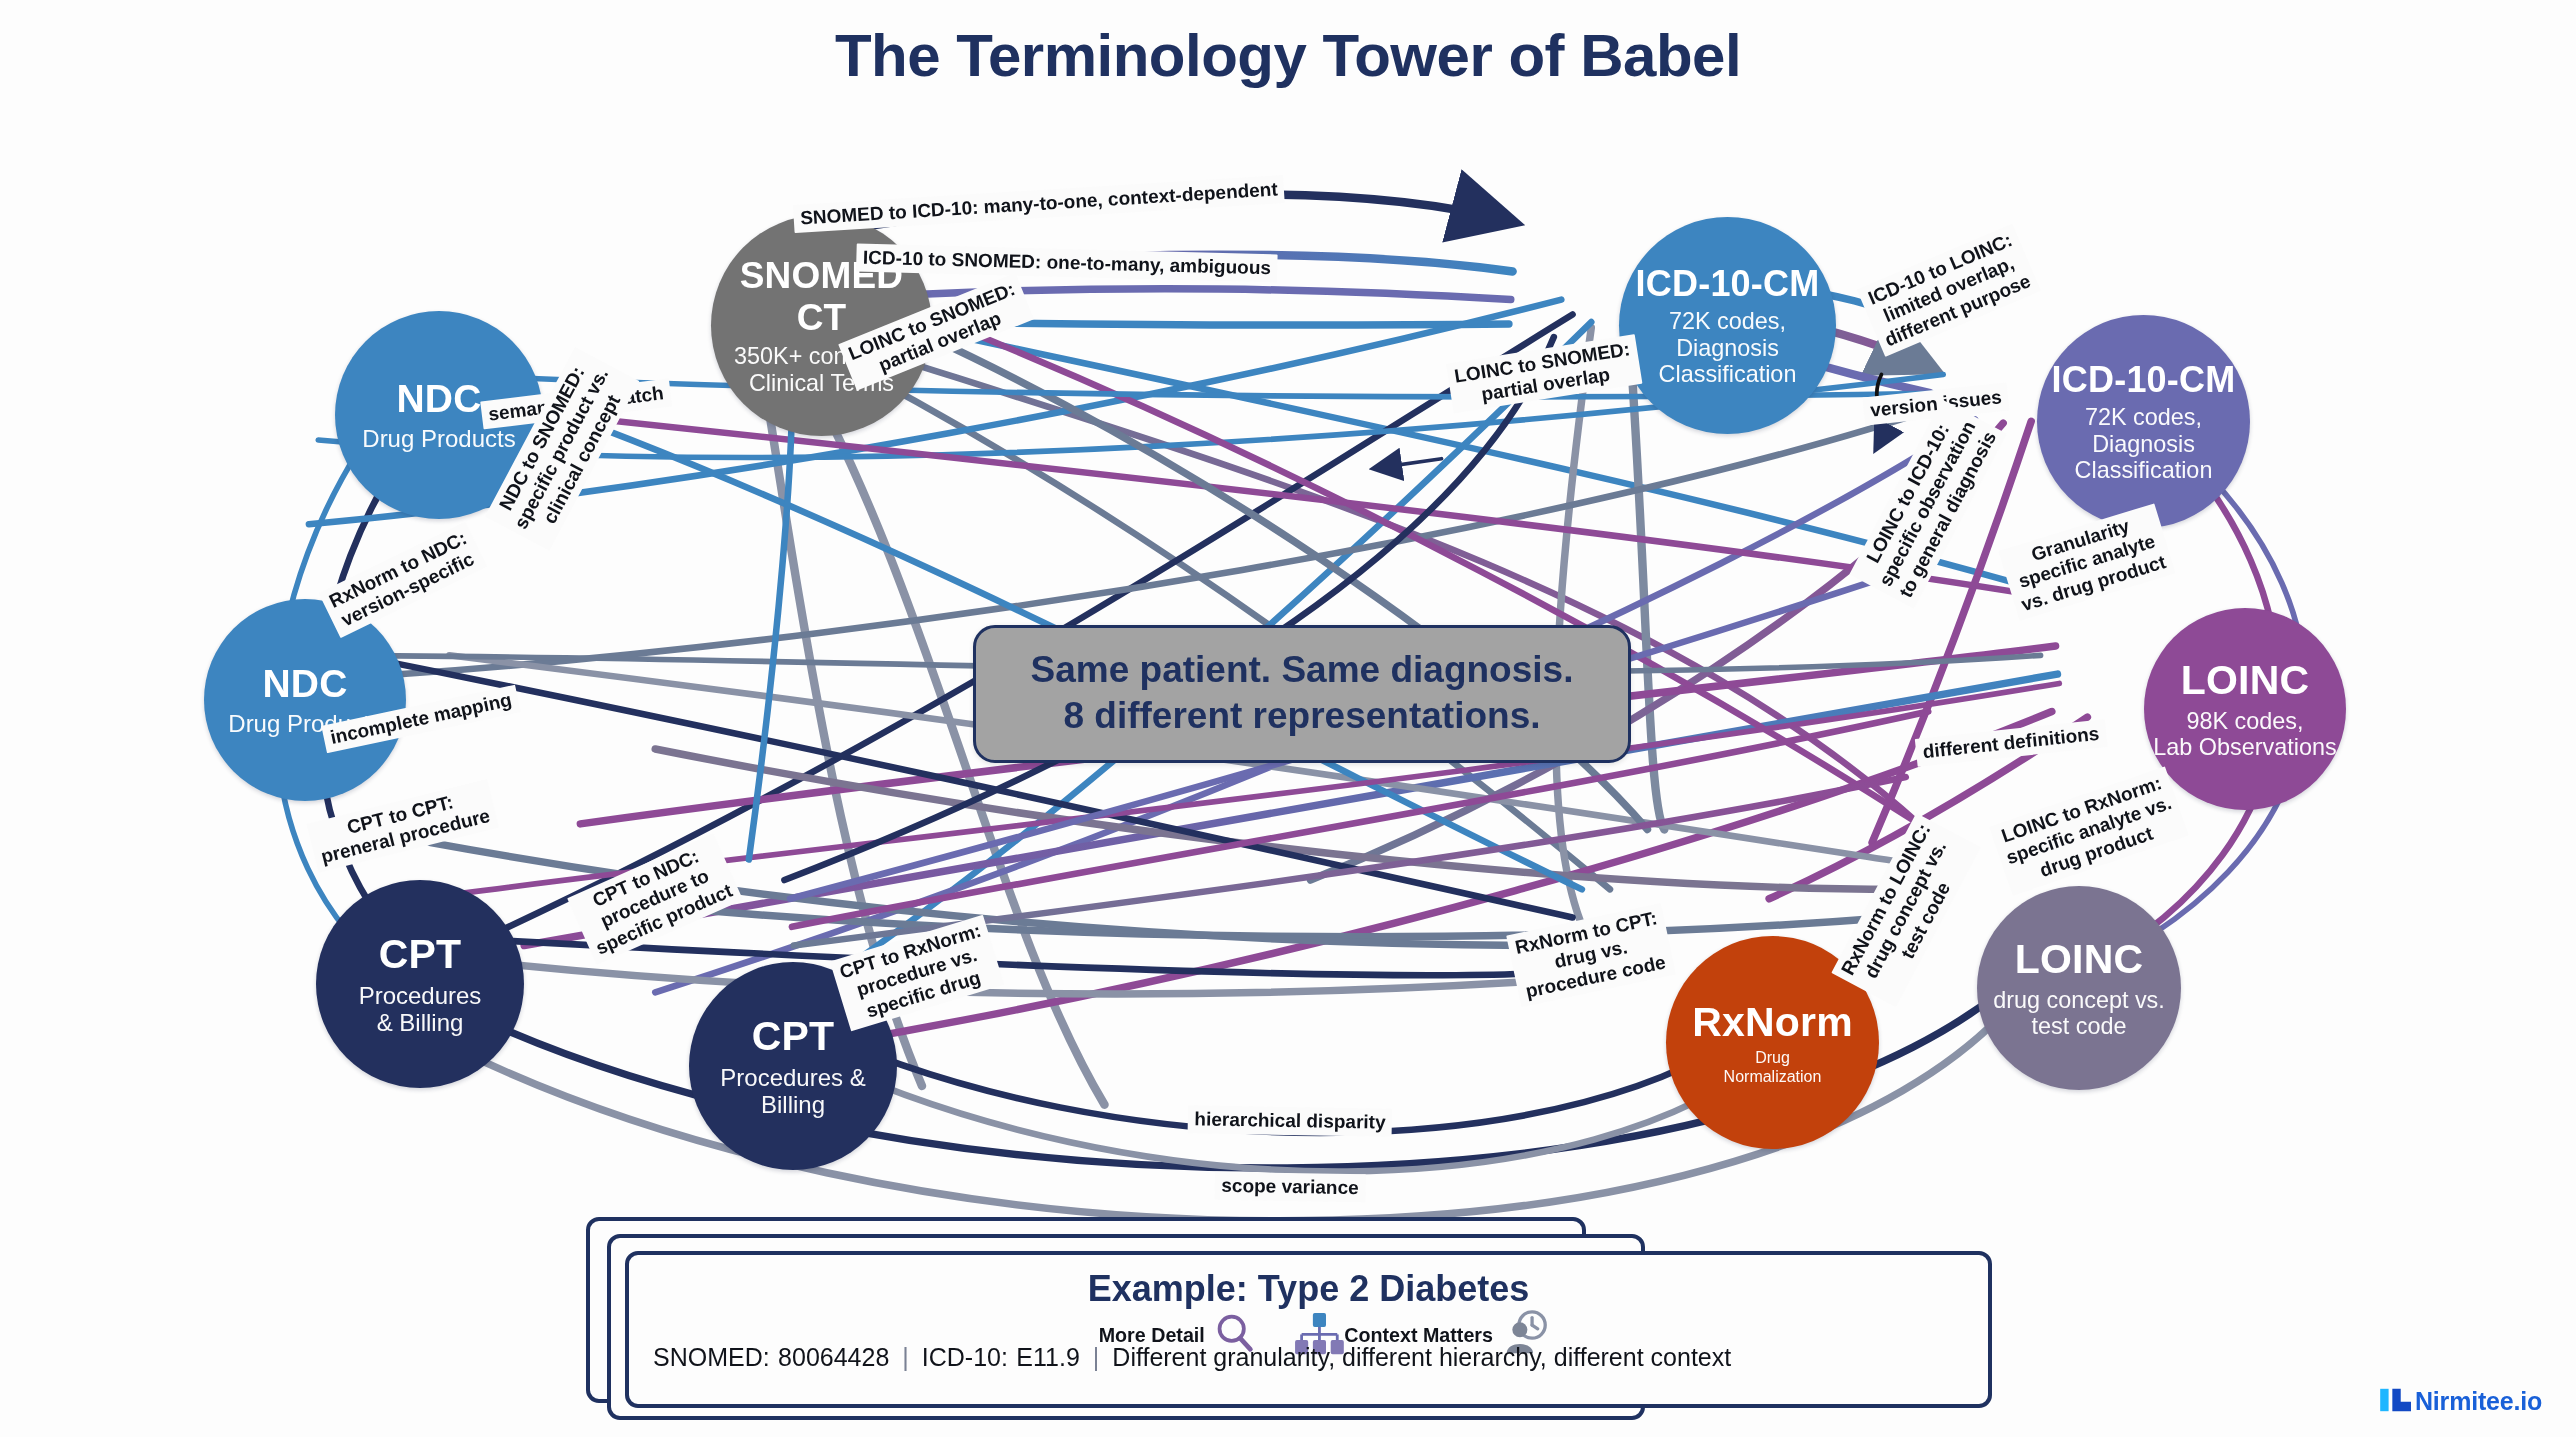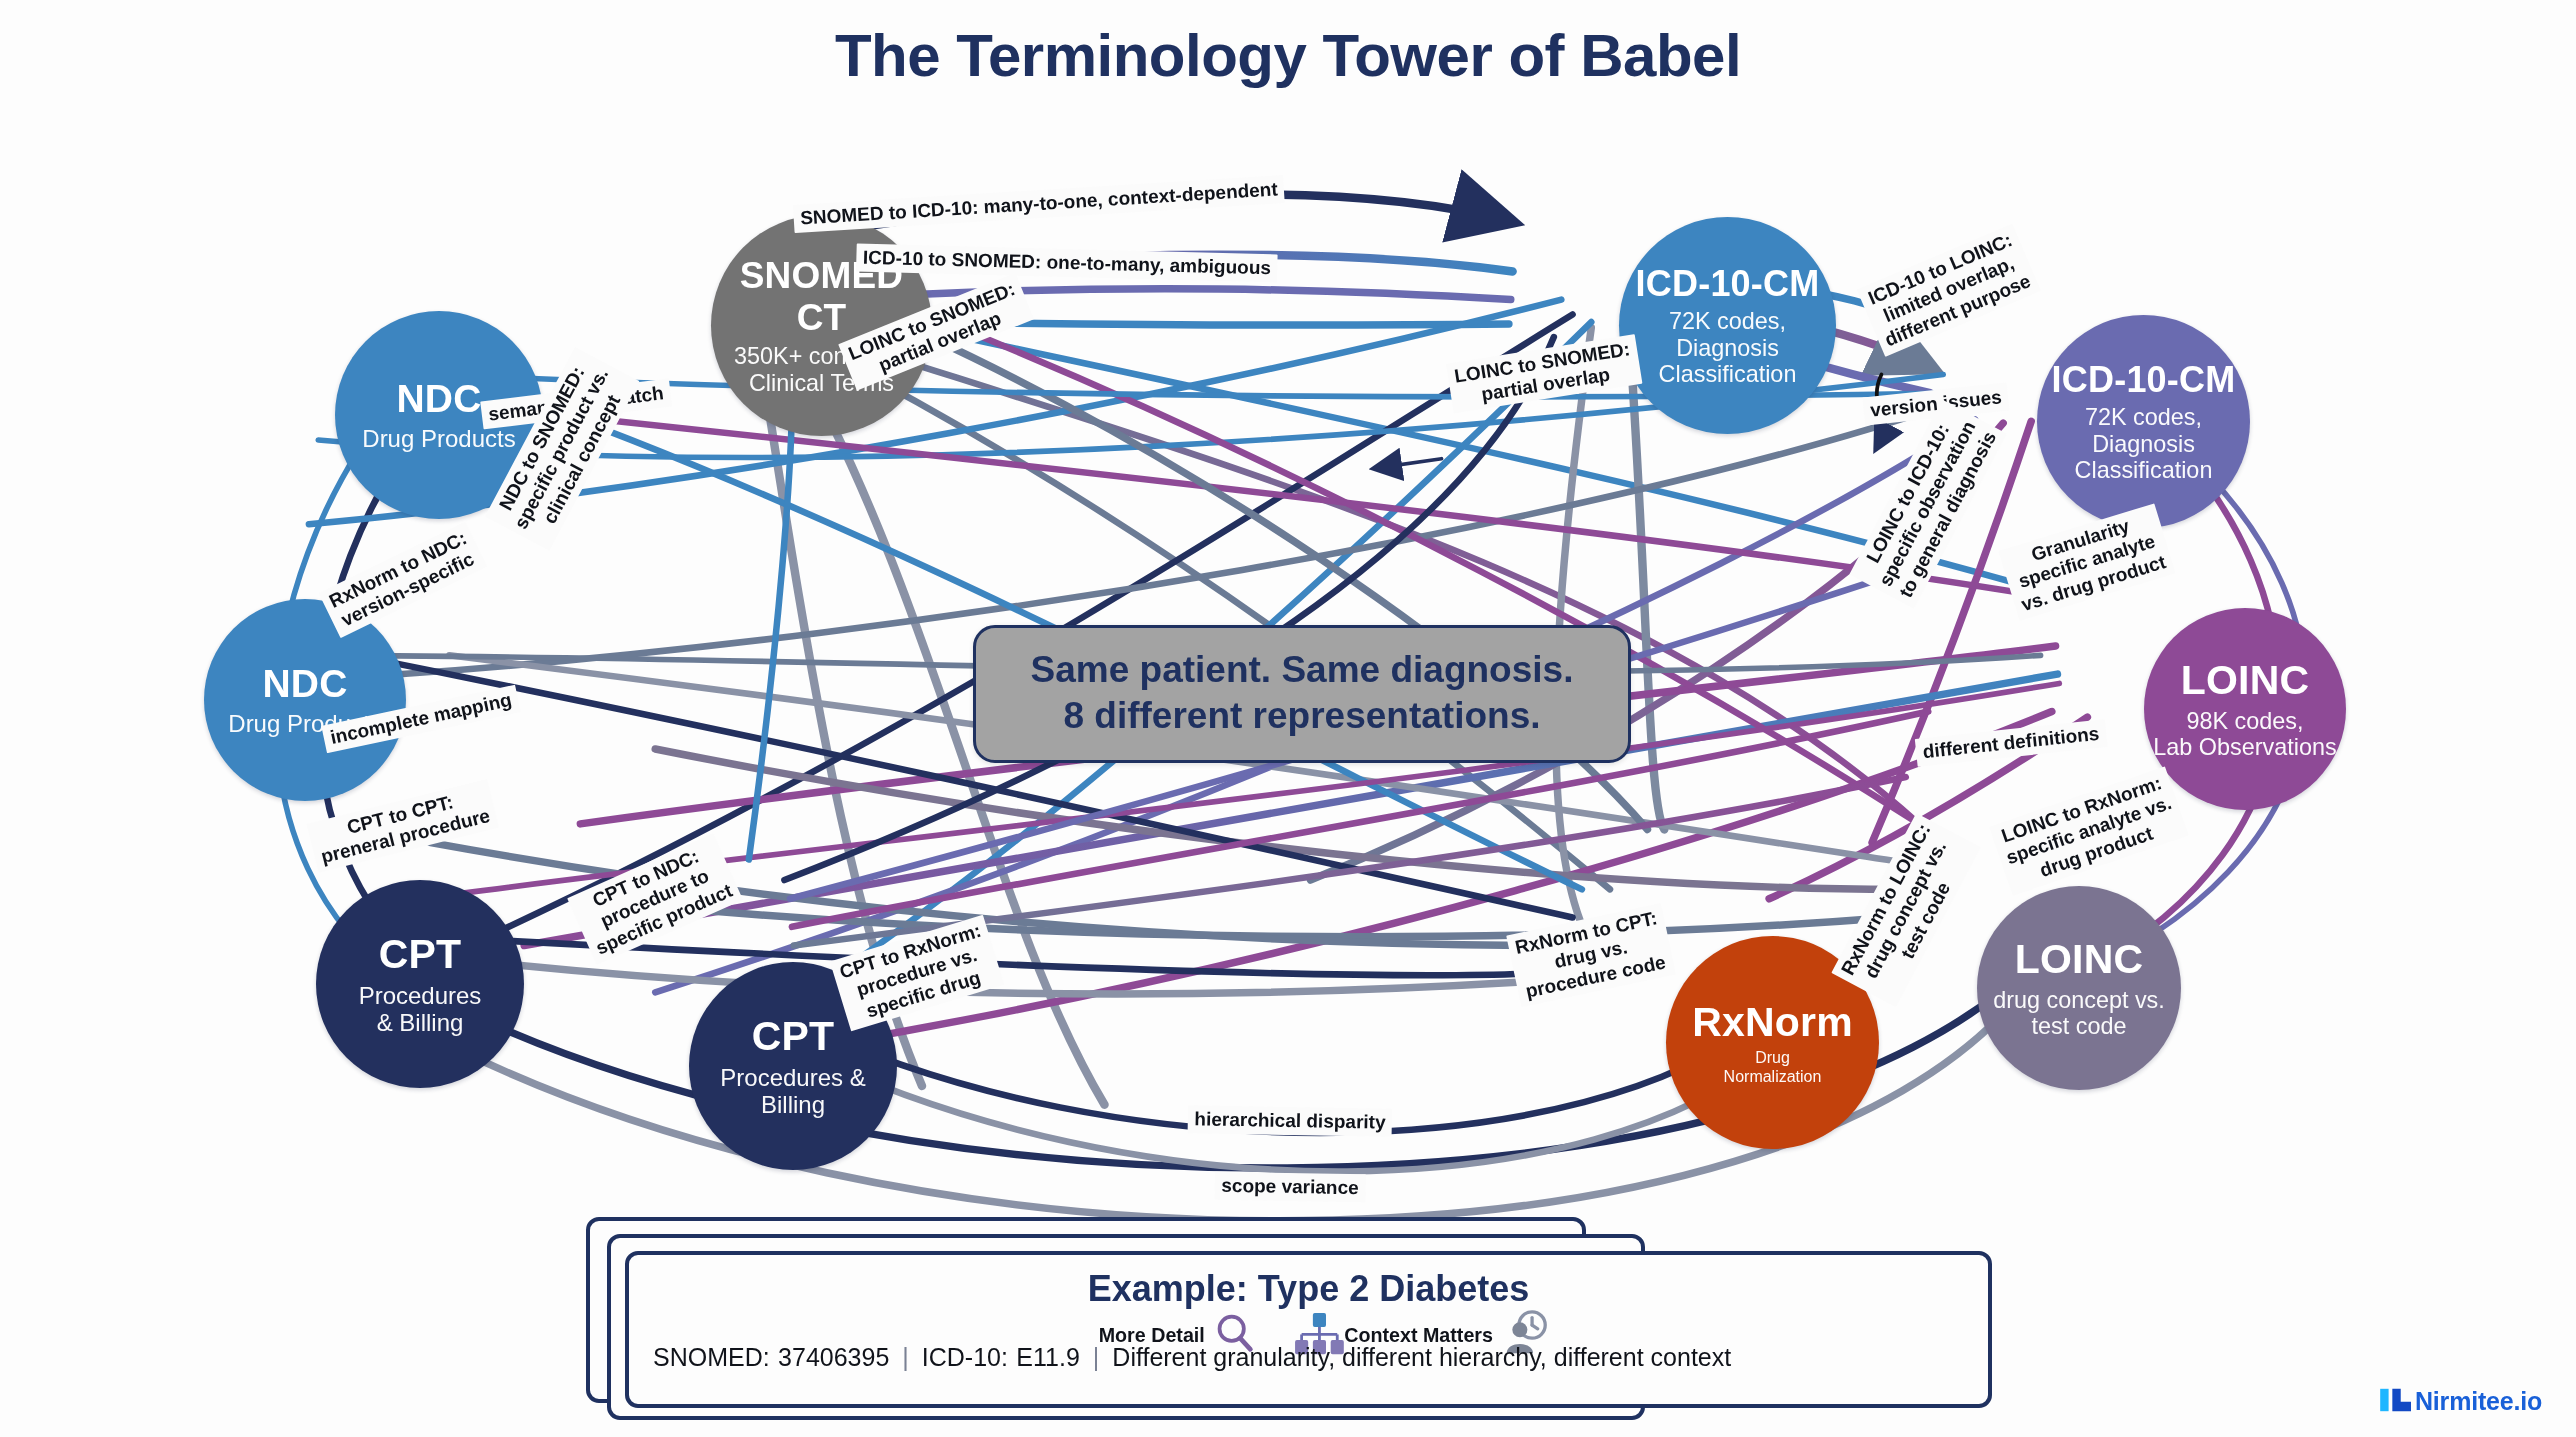--- a/index.html
+++ b/index.html
@@ -343,21 +343,21 @@
               <line x1="33" y1="16" x2="39" y2="20" stroke="#8a92a6" stroke-width="3.5" stroke-linecap="round"></line>
               <circle cx="20" cy="21" r="8" fill="#7d8596"></circle>
               <path d="M6 46 C6 33 34 33 34 46 Z" fill="#7d8596"></path>
             </svg>
           </span>
         </div>
       </div>
     </div>
     <div class="card-row2">
       <b>SNOMED:</b>
-      <span style="margin-left:8.4px;">37406395</span>
+      <span style="margin-left:8.4px;">80064428</span>
       <span class="sep">|</span>
       <b>ICD-10:</b>
       <span style="margin-left:8.4px;">E11.9</span>
       <span class="sep">|</span>
       <span>Different granularity, different hierarchy, different context</span>
     </div>
   </div>
 
   <div class="logo">
     <span>

